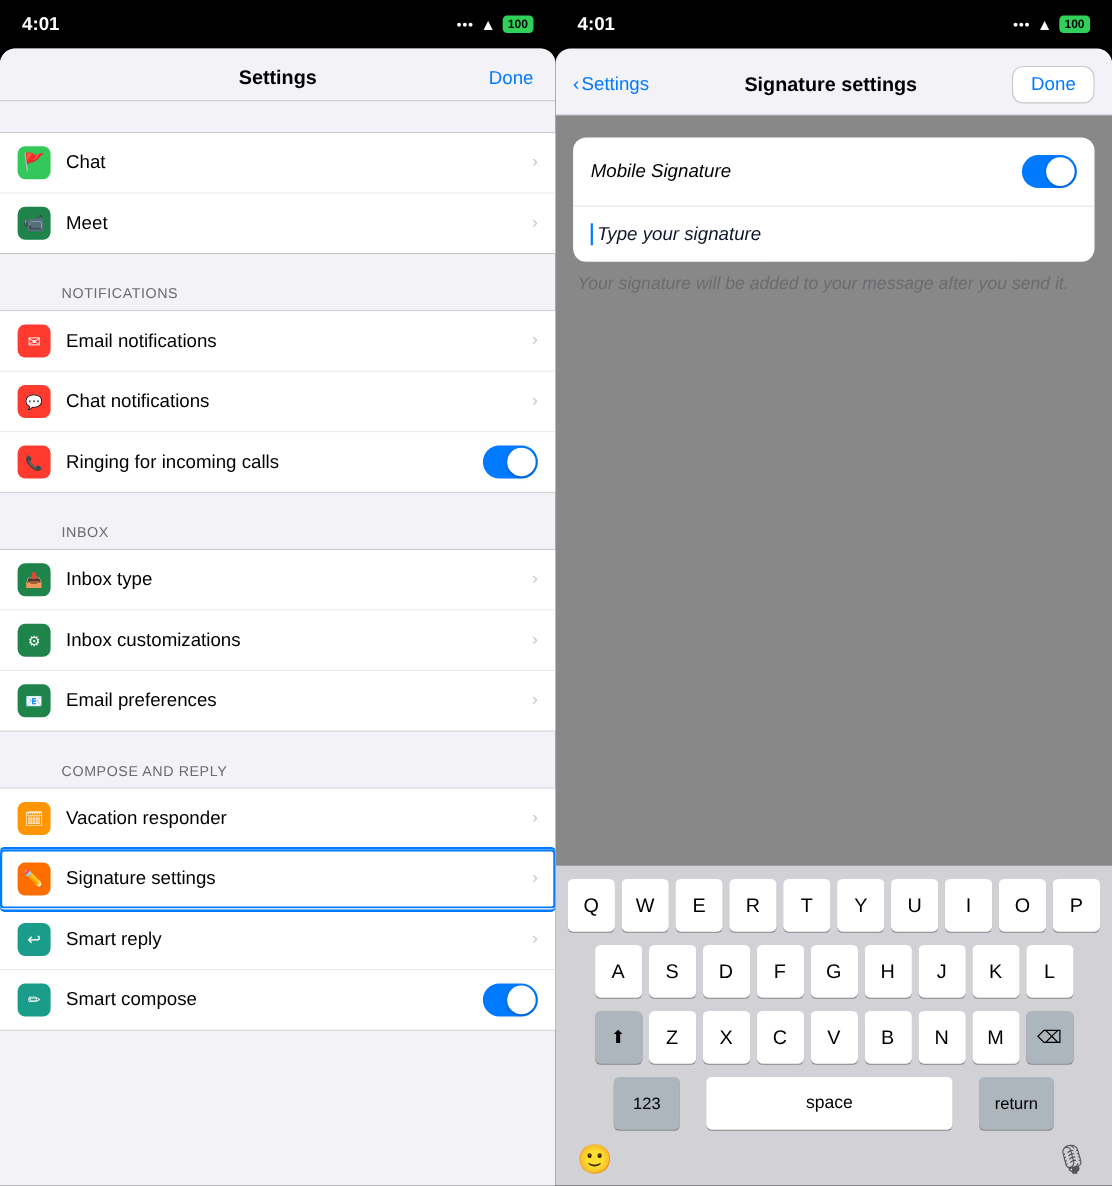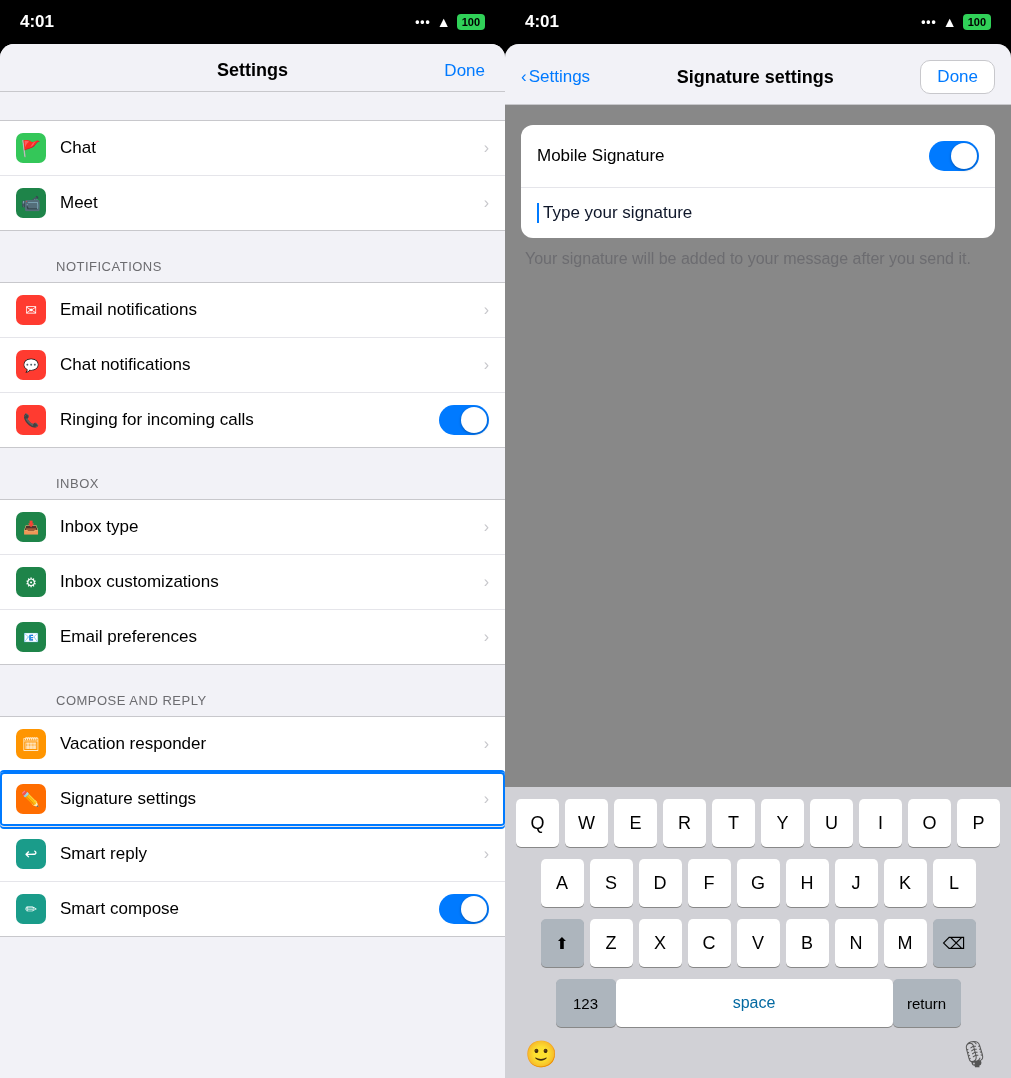--- a/index.html
+++ b/index.html
@@ -224,20 +224,21 @@
       border: 1px solid #c8c8cc;
     }
 
     .right-content {
       flex: 1;
       background: #888;
       display: flex;
       flex-direction: column;
       padding: 20px 16px;
       gap: 12px;
+      font-style: italic;
     }
 
     .signature-card {
       background: #fff;
       border-radius: 12px;
       overflow: hidden;
     }
     .signature-mobile-row {
       display: flex;
       align-items: center;
@@ -323,25 +324,25 @@
     .kb-key.shift, .kb-key.backspace {
       background: #adb5bd;
       color: #000;
       font-size: 16px;
     }
     .kb-key.shift { width: 43px; }
     .kb-key.backspace { width: 43px; }
     .kb-bottom-row {
       display: flex;
       justify-content: center;
-      gap: 0;
+      gap: 24px;
       margin-bottom: 8px;
     }
     .kb-key.num { width: 60px; background: #adb5bd; font-size: 15px; }
-    .kb-key.space { width: 277px; font-size: 16px; color: #0369a1; }
+    .kb-key.space { width: 224px; font-size: 16px; color: #000000; }
     .kb-key.return { width: 68px; background: #adb5bd; font-size: 15px; }
     .kb-icons-row {
       display: flex;
       justify-content: space-between;
       padding: 4px 16px 0;
     }
     .kb-emoji, .kb-mic {
       font-size: 26px;
       color: #555;
     }

